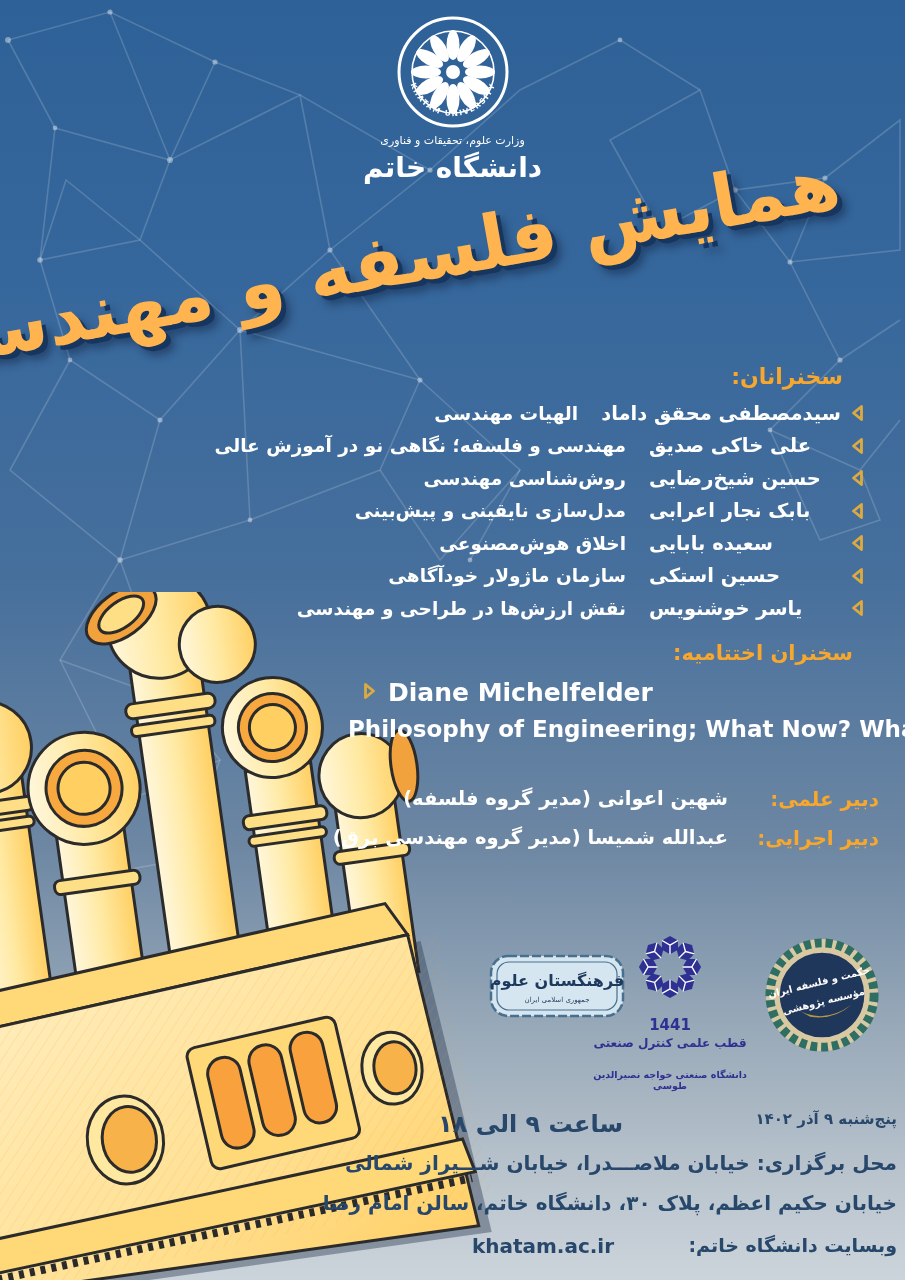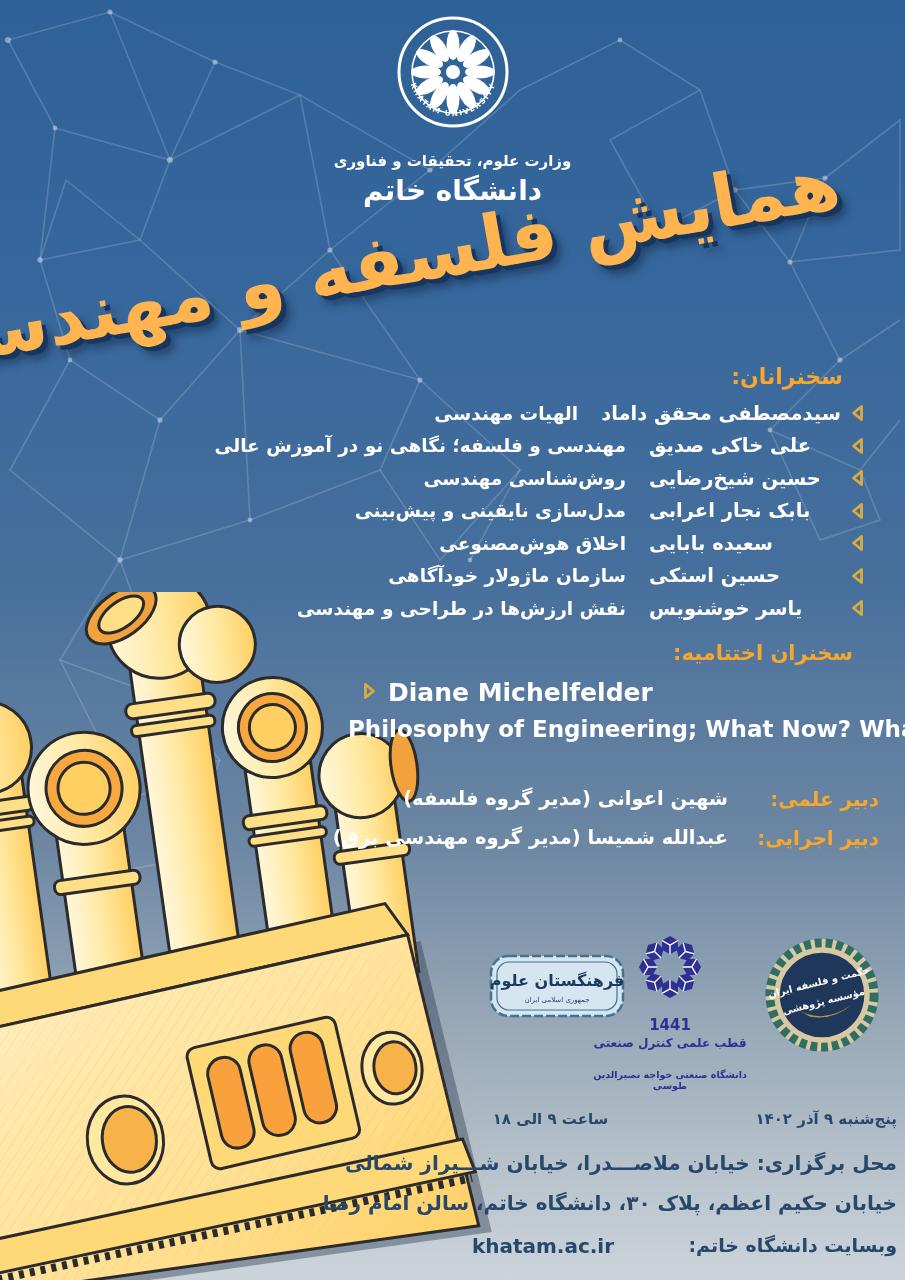--- a/index.html
+++ b/index.html
@@ -4,21 +4,21 @@
 <style>
   html,body{margin:0;padding:0;background:#666;}
   .poster{
     position:relative; width:905px; height:1280px; overflow:hidden;
     font-family:"DejaVu Sans",sans-serif;
     background:linear-gradient(180deg,#2e6197 0%,#36679c 22%,#466f9c 45%,#6d87a3 66%,#9dadbb 82%,#bcc6cf 93%,#ccd4db 100%);
   }
   .net{position:absolute;inset:0;z-index:0;}
   .hdr{position:absolute;top:0;left:0;right:0;text-align:center;z-index:3;}
   .emblem{margin-top:14px;}
-  .ministry{color:#fff;font-size:15px;font-weight:bold;margin-top:18px;direction:rtl;}
+  .ministry{color:#fff;font-size:11px;font-weight:normal;margin-top:0;direction:rtl;}
   .uni{color:#fff;font-size:28px;font-weight:bold;margin-top:4px;direction:rtl;letter-spacing:1px;}
   .title{
     position:absolute;top:208px;left:35px;width:810px;z-index:2;text-align:center;direction:rtl;
     font-size:74px;font-weight:bold;color:#ffb44f;white-space:nowrap;
     transform:rotate(-10deg);
     text-shadow:4px 5px 0 #17365f, 7px 10px 8px rgba(10,25,50,.45);
   }
   .speakers{position:absolute;top:364px;right:40px;width:610px;z-index:3;direction:rtl;}
   .sp-head{color:#f7a72e;font-size:22px;font-weight:bold;text-align:right;margin:0 22px 8px 0;}
   .sp-row{display:flex;align-items:center;height:32.5px;column-gap:9px;}
@@ -37,21 +37,21 @@
   .logos{position:absolute;top:930px;left:0;right:0;height:190px;z-index:3;}
   .logo-iip{position:absolute;right:24px;top:6px;width:118px;text-align:center;}
   .logo-kntu{position:absolute;right:150px;top:0;width:170px;text-align:center;}
   .kntu-year{color:#2e3192;font-size:15px;font-weight:bold;margin-top:-2px;}
   .kntu-l1{color:#2e3192;font-size:12px;font-weight:bold;direction:rtl;margin-top:2px;}
   .kntu-l2{color:#2e3192;font-size:9.5px;font-weight:bold;direction:rtl;margin-top:19px;}
   .logo-acad{position:absolute;right:278px;top:22px;width:140px;}
   .btm{position:absolute;left:0;right:0;z-index:3;color:#27476b;font-weight:bold;direction:rtl;}
   .date-row{top:1110px;}
   .date-row .date{position:absolute;right:8px;font-size:15px;white-space:nowrap;}
-  .date-row .time{position:absolute;left:478px;width:145px;text-align:center;font-size:15px;white-space:nowrap;}
+  .date-row .time{position:absolute;left:478px;width:145px;text-align:center;font-size:24px;white-space:nowrap;}
   .venue1{top:1151px;right:8px;left:auto;font-size:20px;white-space:nowrap;text-align:right;}
   .venue2{top:1191px;right:8px;left:auto;font-size:20px;white-space:nowrap;text-align:right;}
   .web-row{top:1234px;}
   .web-row .weblabel{position:absolute;right:8px;font-size:19px;white-space:nowrap;}
   .web-row .weburl{position:absolute;left:468px;width:150px;text-align:center;font-size:20px;direction:ltr;}
   .illu{position:absolute;left:-34px;top:592px;z-index:1;}
 </style>
 </head>
 <body>
 

